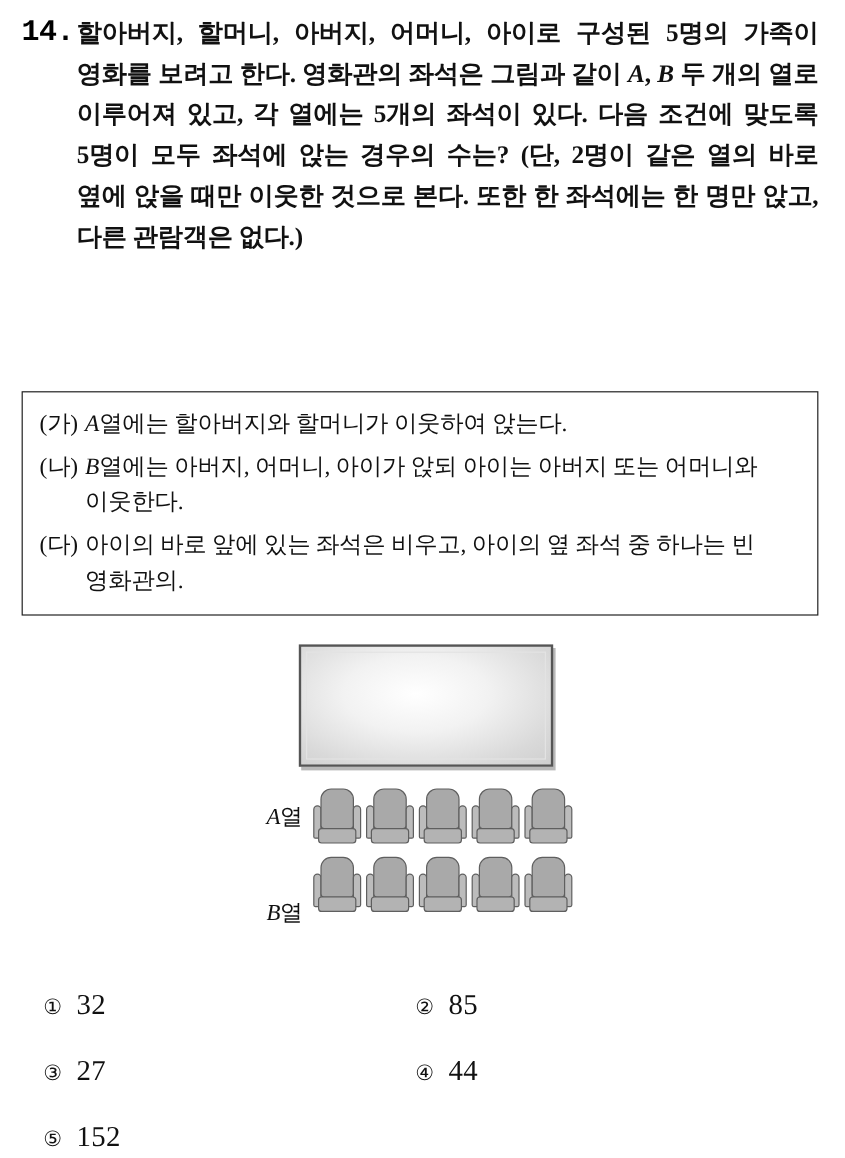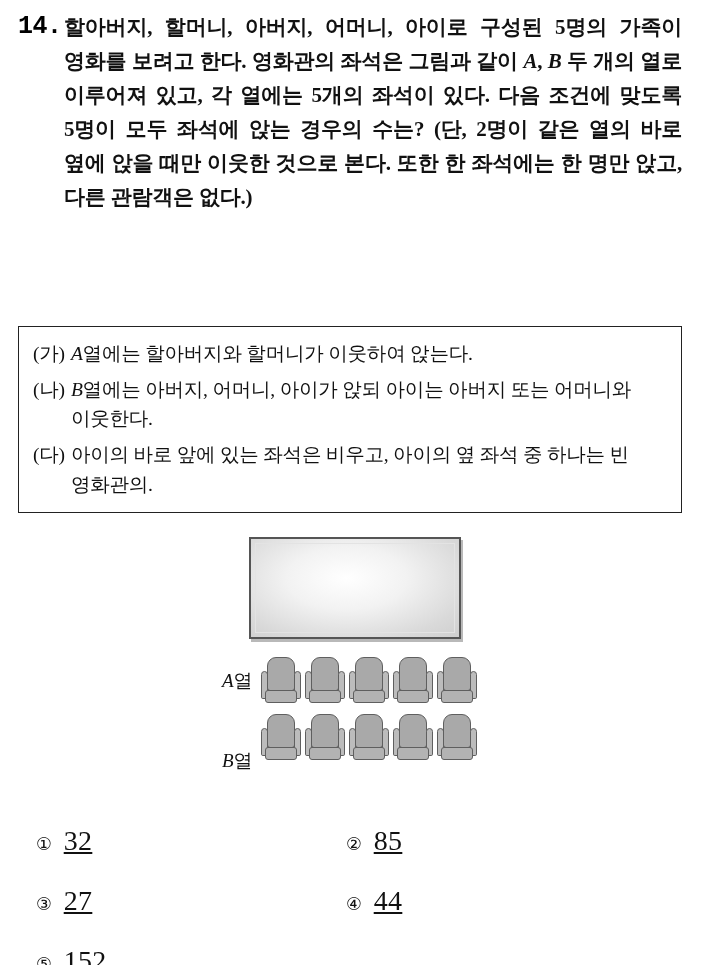--- a/index.html
+++ b/index.html
@@ -191,23 +191,22 @@
     font-size: 20px;
     font-family: "Liberation Serif", serif;
   }
   .circnum {
     font-family: "DejaVu Sans", sans-serif;
     font-size: 17.5px;
     margin-right: 12px;
     line-height: 1;
   }
   .choice-val {
-    font-size: 28px;
+    font-size: 24px;
     letter-spacing: 0.3px;
-    text-decoration: underline;
   }
 </style>
 </head>
 <body>
 
 <div class="page">
 
   <div class="stem">
     <div class="qnum">14.</div>
     <div class="stem-text">

